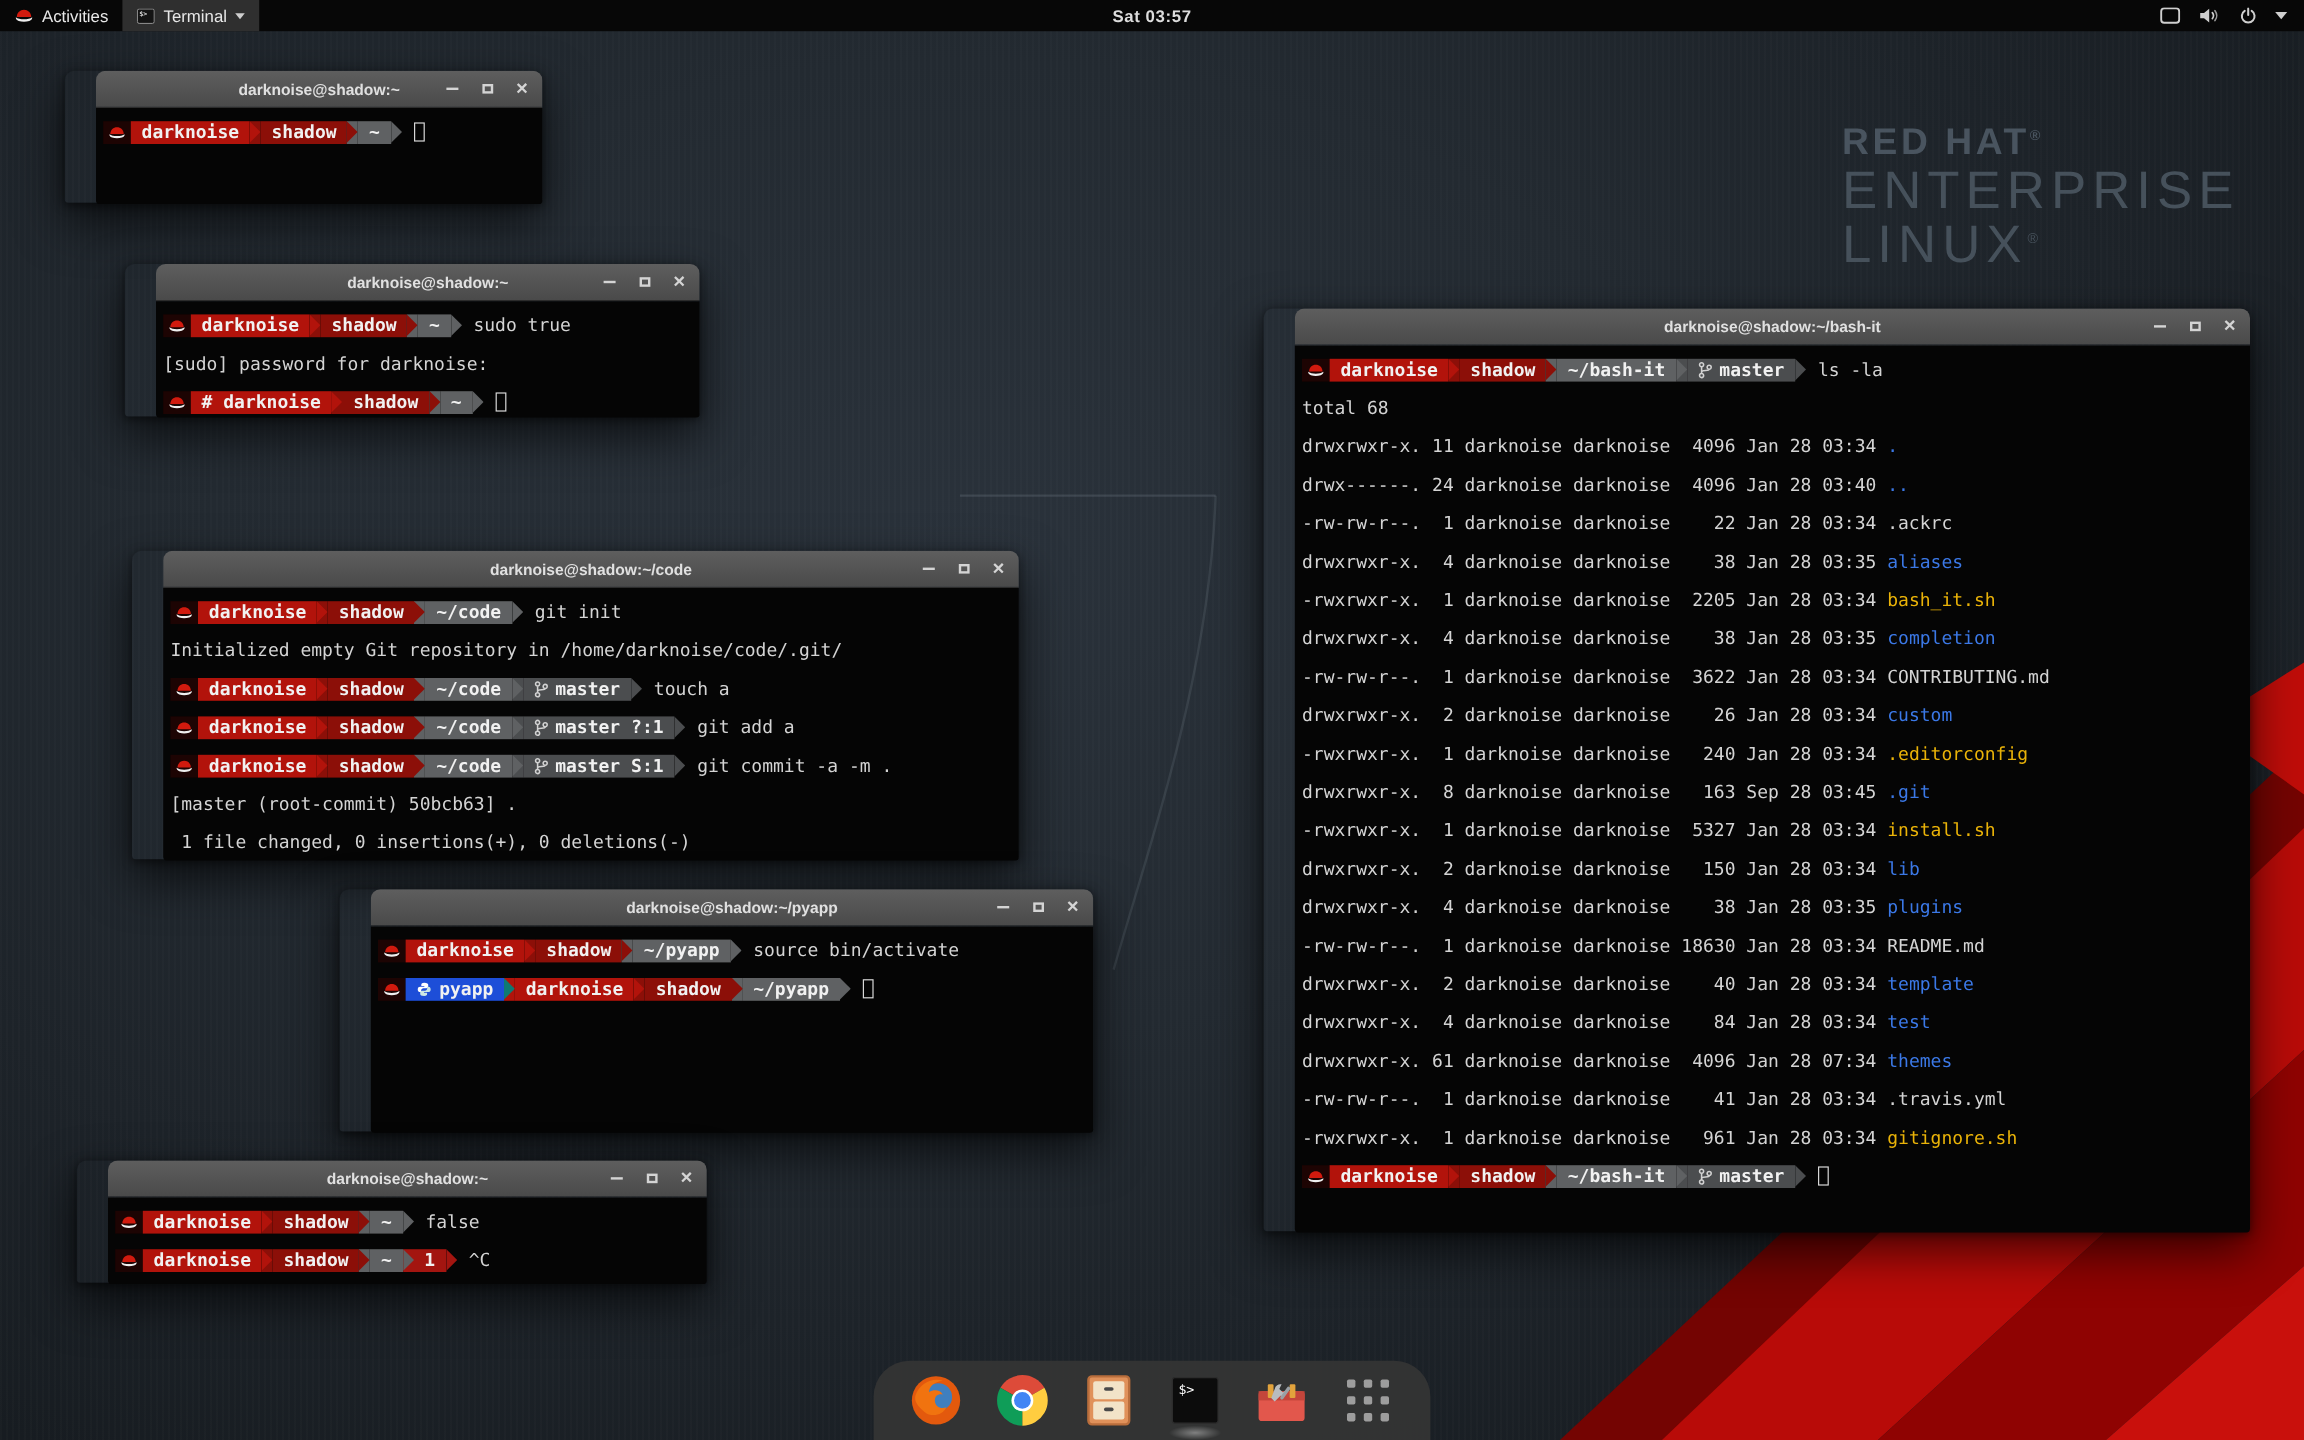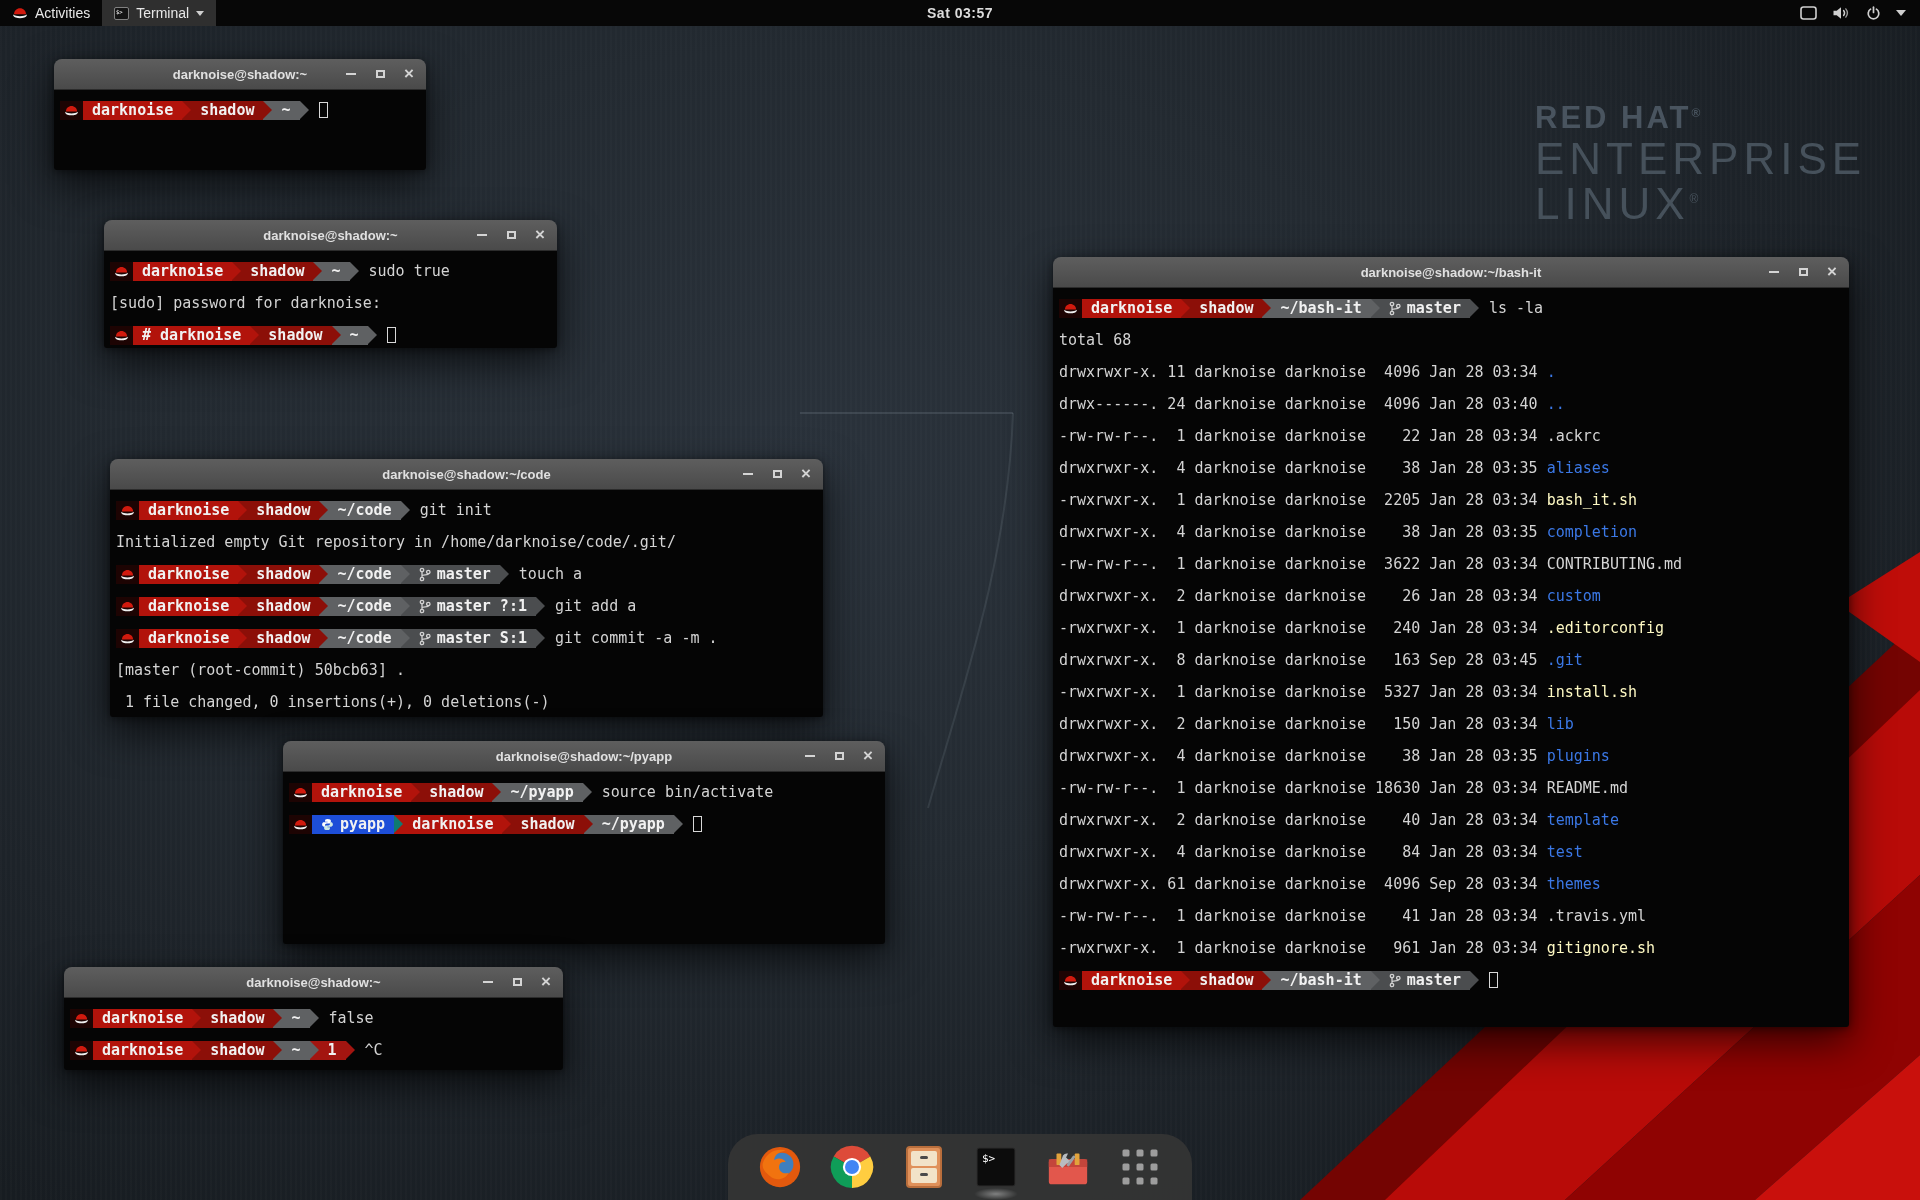--- a/index.html
+++ b/index.html
@@ -25,21 +25,21 @@
     border-top:6px solid #cfcfcf;display:inline-block;}
 
   
   .rhel-logo{position:absolute;left:1535px;top:100px;z-index:2;color:#49545f;user-select:none;}
   .rhel-l1{font-size:31px;font-weight:bold;letter-spacing:3px;}
   .rhel-l2,.rhel-l3{font-size:44px;font-weight:300;letter-spacing:5px;line-height:1.03;color:#46515b;}
   .reg{font-size:12px;vertical-align:super;}
 
   
   .window{position:absolute;border-radius:8px 8px 3px 3px;
-    box-shadow:0 16px 40px rgba(0,0,0,.65), 0 2px 8px rgba(0,0,0,.5);z-index:10;}
+    box-shadow:0 16px 40px rgba(0,0,0,.65), 0 2px 8px rgba(0,0,0,.5);z-index:10;padding-left:26px;}
   .titlebar{height:30px;background:linear-gradient(#5e5e5e,#4a4a4a);
     border-radius:8px 8px 0 0;border-bottom:1px solid #2c2c2c;
     display:flex;align-items:center;justify-content:center;position:relative;}
   .title{font-size:13px;font-weight:bold;color:#e0e0e0;}
   .winbtns{position:absolute;right:11px;top:0;height:100%;display:flex;align-items:center;gap:17px;}
   .wbtn{display:inline-flex;align-items:center;justify-content:center;width:12px;height:12px;}
   .glyph-min{width:10px;height:2px;background:#d4d4d4;}
   .glyph-max{width:9px;height:8px;border:2px solid #d4d4d4;box-sizing:border-box;}
   .glyph-close{color:#d4d4d4;font-size:17px;line-height:10px;font-weight:bold;}
   .term{background:#050505;border-radius:0 0 3px 3px;overflow:hidden;
@@ -51,21 +51,21 @@
   .seg{display:inline-flex;align-items:center;gap:6px;height:19px;padding:0 9px;
     font-weight:bold;color:#f1f1f1;flex:none;}
   .arrowbox{width:9px;height:19px;flex:none;overflow:hidden;position:relative;}
   .tri{position:absolute;left:0;top:0;width:0;height:0;
     border-top:9.5px solid transparent;border-bottom:9.5px solid transparent;
     border-left:9px solid #000;}
   .cmd{margin-left:10px;}
   .cursor{display:inline-block;width:9px;height:16px;border:1px solid #d8d8d8;
     margin-left:10px;flex:none;box-sizing:border-box;}
   .c-blue{color:#3b78e6;}
-  .c-green{color:#fef9c3;}
+  .c-green{color:#eab308;}
 
   
   .dock{position:absolute;left:50%;transform:translateX(-50%);bottom:0;height:66px;z-index:55;
     background:rgba(52,52,52,.94);border-radius:30px 30px 0 0;
     display:flex;align-items:center;gap:24px;padding:0 28px;}
   .dock-icon{width:48px;height:48px;display:flex;align-items:center;justify-content:center;
     position:relative;cursor:default;}
   .active-glow{position:absolute;bottom:-9px;left:2px;right:2px;height:12px;
     background:radial-gradient(ellipse at center, rgba(255,255,255,.38) 0%, rgba(255,255,255,0) 70%);}
 </style>
@@ -332,21 +332,21 @@
         <div class="line"><span>-rw-rw-r--.  1 darknoise darknoise  3622 Jan 28 03:34 CONTRIBUTING.md</span></div>
         <div class="line"><span>drwxrwxr-x.  2 darknoise darknoise    26 Jan 28 03:34 </span><span class="c-blue">custom</span></div>
         <div class="line"><span>-rwxrwxr-x.  1 darknoise darknoise   240 Jan 28 03:34 </span><span class="c-green">.editorconfig</span></div>
         <div class="line"><span>drwxrwxr-x.  8 darknoise darknoise   163 Sep 28 03:45 </span><span class="c-blue">.git</span></div>
         <div class="line"><span>-rwxrwxr-x.  1 darknoise darknoise  5327 Jan 28 03:34 </span><span class="c-green">install.sh</span></div>
         <div class="line"><span>drwxrwxr-x.  2 darknoise darknoise   150 Jan 28 03:34 </span><span class="c-blue">lib</span></div>
         <div class="line"><span>drwxrwxr-x.  4 darknoise darknoise    38 Jan 28 03:35 </span><span class="c-blue">plugins</span></div>
         <div class="line"><span>-rw-rw-r--.  1 darknoise darknoise 18630 Jan 28 03:34 README.md</span></div>
         <div class="line"><span>drwxrwxr-x.  2 darknoise darknoise    40 Jan 28 03:34 </span><span class="c-blue">template</span></div>
         <div class="line"><span>drwxrwxr-x.  4 darknoise darknoise    84 Jan 28 03:34 </span><span class="c-blue">test</span></div>
-        <div class="line"><span>drwxrwxr-x. 61 darknoise darknoise  4096 Sep 28 03:34 </span><span class="c-blue">themes</span></div>
+        <div class="line"><span>drwxrwxr-x. 61 darknoise darknoise  4096 Jan 28 07:34 </span><span class="c-blue">themes</span></div>
         <div class="line"><span>-rw-rw-r--.  1 darknoise darknoise    41 Jan 28 03:34 .travis.yml</span></div>
         <div class="line"><span>-rwxrwxr-x.  1 darknoise darknoise   961 Jan 28 03:34 </span><span class="c-green">gitignore.sh</span></div>
         <div class="line"><span class="chip"><svg width="15" height="13" viewBox="0 0 16 14">
               <path d="M2 8.2C2 4.6 4.8 2.2 8 2.2c3.2 0 6 2.4 6 6" fill="#d11a0e"></path>
               <path d="M1.2 8.4c2.6 2.3 11 2.3 13.6 0 .3 1.1-.7 2.6-2.4 3.1-2.9.9-6 .9-8.8 0C1.9 11 1 9.5 1.2 8.4Z" fill="#efefef"></path>
             </svg></span><span class="seg" style="background: rgb(178, 19, 11);"><span>darknoise</span></span><span class="arrowbox" style="background: rgb(140, 15, 8);"><span class="tri" style="border-left-color: rgb(178, 19, 11);"></span></span><span class="seg" style="background: rgb(140, 15, 8);"><span>shadow</span></span><span class="arrowbox" style="background: rgb(95, 97, 99);"><span class="tri" style="border-left-color: rgb(140, 15, 8);"></span></span><span class="seg" style="background: rgb(95, 97, 99);"><span>~/bash-it</span></span><span class="arrowbox" style="background: rgb(75, 77, 79);"><span class="tri" style="border-left-color: rgb(95, 97, 99);"></span></span><span class="seg" style="background: rgb(75, 77, 79);"><span style="display:inline-flex"><svg width="12" height="15" viewBox="0 0 12 15">
                 <circle cx="3" cy="3" r="1.7" fill="none" stroke="#d2d2d2" stroke-width="1.3"></circle>
                 <circle cx="3" cy="12" r="1.7" fill="none" stroke="#d2d2d2" stroke-width="1.3"></circle>
                 <circle cx="9.3" cy="5" r="1.7" fill="none" stroke="#d2d2d2" stroke-width="1.3"></circle>
                 <path d="M3 4.8 V10.3 M3 9 C3 7 9.3 8.6 9.3 6.8" fill="none" stroke="#d2d2d2" stroke-width="1.3"></path>

